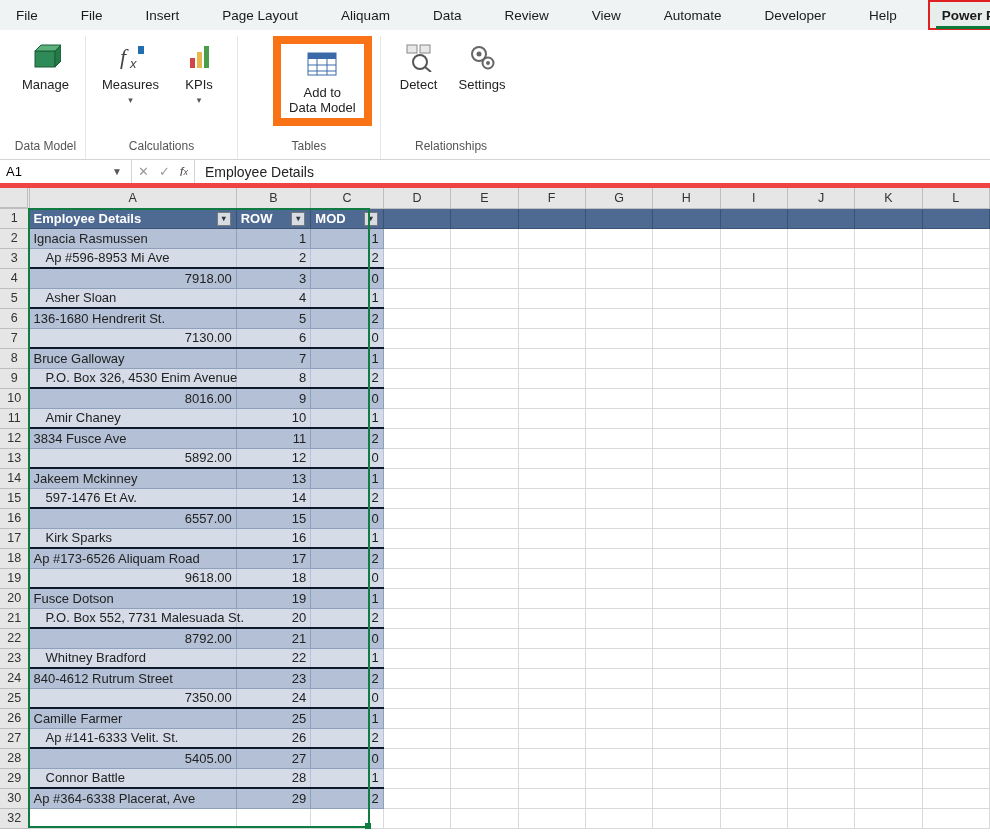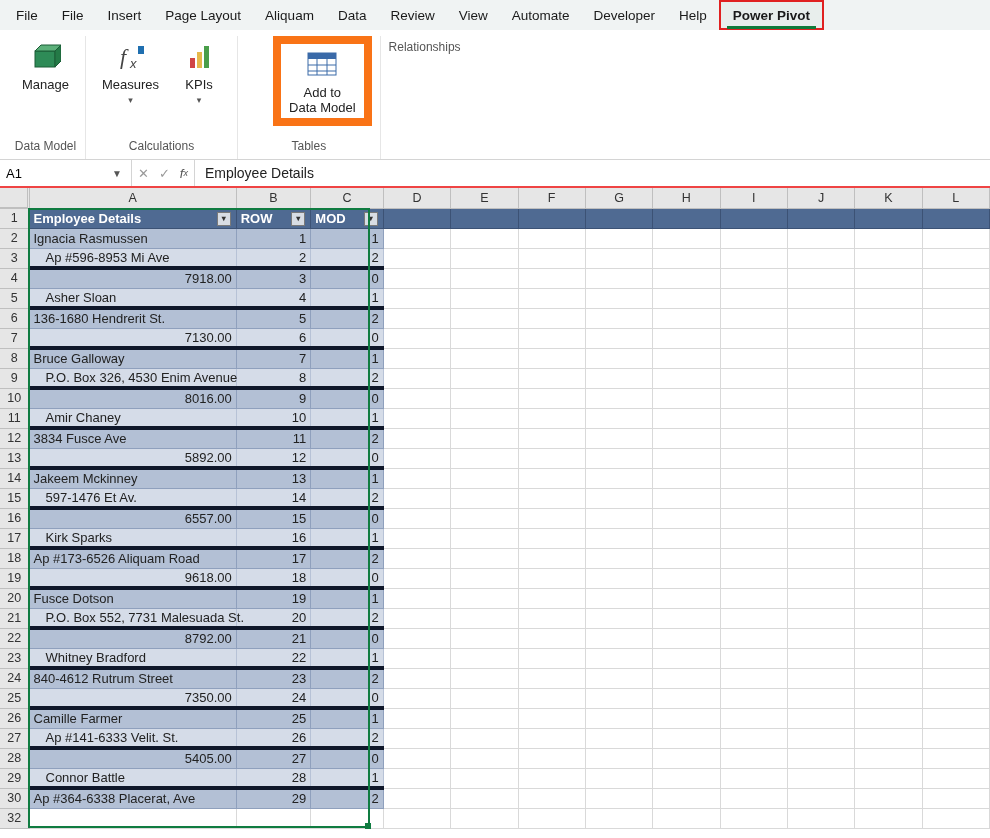--- a/index.html
+++ b/index.html
@@ -1,55 +1,55 @@
 <!DOCTYPE html>
 <html><head>
 <meta charset="utf-8">
 <style>
   * { box-sizing: border-box; margin: 0; padding: 0; }
   body { font-family: "Segoe UI", Tahoma, sans-serif; font-size: 13px; background: #fff; width: 990px; height: 838px; overflow: hidden; color: #222; }
   
   
-  .menubar { display: flex; background: #f0f3f3; height: 30px; align-items: stretch; padding: 0 4px; gap: 0; }
+  .menubar { display: flex; background: #f0f3f3; height: 30px; align-items: stretch; padding: 0 4px; gap: 19px; }
   .menuitem { padding: 0 12px; cursor: pointer; font-size: 13.5px; display: flex; align-items: center; color: #1a1a1a; white-space: nowrap; }
   .menuitem.highlight { border: 2px solid #e02020; background: #e8eeec; font-weight: 600; position: relative; }
   .menuitem.highlight::after { content:""; position:absolute; left:6px; right:6px; bottom:-1px; height:3px; background:#0f7b3a; }
   
   
   .ribbon { background: #fff; border-bottom: 1px solid #d4d4d4; display: flex; align-items: flex-start; padding: 6px 6px 0 6px; height: 130px; }
   .ribbon-group { display: flex; flex-direction: column; align-items: center; padding: 0 8px; border-right: 1px solid #e6e6e6; height: 100%; }
   .ribbon-group:last-child { border-right: none; }
   .ribbon-buttons { display: flex; gap: 2px; flex: 1; align-items: flex-start; }
   .rbtn { display: flex; flex-direction: column; align-items: center; justify-content: flex-start; padding: 4px 8px 2px; min-width: 60px; cursor: pointer; text-align: center; line-height: 1.15; font-size: 13px; color:#222; }
   .rbtn .icon { height: 34px; display: flex; align-items: center; justify-content: center; margin-bottom: 4px; }
   .rbtn.highlight { border: 8px solid #f97316; margin-left: 27px; }
   .group-label { font-size: 12px; color: #555; padding: 4px 0 6px; }
   .chev { font-size: 9px; margin-top:2px; color:#555; }
   
   
-  .fbar { display: flex; align-items: stretch; border-bottom: 2px solid #ef4444; height: 28px; }
+  .fbar { display: flex; align-items: stretch; border-bottom: 5px solid #ef4444; height: 28px; }
   .namebox-wrap { display: flex; align-items: center; border-right: 1px solid #d4d4d4; width: 132px; }
   .namebox { border: none; padding: 2px 6px; width: 104px; font-size: 13px; outline: none; background:#fff;}
   .namebox-arr { width: 26px; text-align: center; font-size: 10px; color:#555; cursor:pointer; }
   .fbar-btns { display: flex; align-items: center; border-right: 1px solid #d4d4d4; padding: 0 6px; gap: 10px; color:#555; }
   .fbar-btns span { cursor:pointer; display:inline-flex; align-items:center; }
   .fval { flex:1; display:flex; align-items:center; padding: 0 10px; font-size: 14px; color:#222;}
   
   
   .grid-wrap { position: relative; height: 678px; overflow: hidden; }
   .corner { position:absolute; left:0; top:0; width:28px; height:20px; background:#e6e6e6; border-right:1px solid #bfbfbf; border-bottom:1px solid #bfbfbf; }
   table.grid { border-collapse: collapse; table-layout: fixed; width: 990px; }
   .colhdrs td { background:#e6e6e6; border-right:1px solid #bfbfbf; border-bottom:1px solid #bfbfbf; height:20px; text-align:center; color:#333; font-size:12.5px; }
   .rowhdr { background:#e6e6e6; border-right:1px solid #bfbfbf; border-bottom:1px solid #bfbfbf; text-align:center; color:#333; font-size:12.5px; width:28px;}
   td.cell { border-right:1px solid #d9d9d9; border-bottom:1px solid #d9d9d9; height:20px; padding:0 4px; font-size:13px; white-space:nowrap; overflow:show; }
   
   
   tr.tblhdr td.cell { background:#4f6a92; color:#fff; font-weight:600; border-right:1px solid #3c5275; border-bottom:1px solid #3c5275;}
   tr.bandA td.cell.intbl { background:#b3c0d5; border-right:1px solid #8fa0bd; border-bottom:1px solid #8fa0bd;}
-  tr.bandB td.cell.intbl { background:#d5dce8; border-right:1px solid #b7c2d6; border-bottom:4px solid #0f172a;padding-left:16px;}
+  tr.bandB td.cell.intbl { background:#d5dce8; border-right:1px solid #b7c2d6; border-bottom:2px solid #0f172a;padding-left:16px;}
   
   .drop { float:right; width:14px; height:14px; background:#d8dde4; border:1px solid #7a7a7a; display:inline-flex; align-items:center; justify-content:center; font-size:8px; color:#333; margin-top:1px; margin-right:1px;}
   
   
   .sel-outline { position:absolute; left:28px; top:20px; width:342px; height:620px; border:2px solid #107c41; pointer-events:none; }
   .sel-handle { position:absolute; right:-3px; bottom:-3px; width:6px; height:6px; background:#107c41; }
   .num{text-align:right;}
 </style>
 </head>
 <body>
@@ -125,20 +125,44 @@
               <line x1="21" y1="8" x2="21" y2="24" stroke="#3a6aa8"></line>
             </svg>
           </div>
           <div>Add to</div>
           <div>Data Model</div>
         </div>
       </div>
       <div class="group-label">Tables</div>
     </div>
     <div class="ribbon-group">
+      <div class="ribbon-buttons">
+        <div class="rbtn">
+          <div class="icon">
+            <svg width="30" height="30">
+              <rect x="3" y="3" width="10" height="8" fill="#e8e8e8" stroke="#888"></rect>
+              <rect x="16" y="3" width="10" height="8" fill="#e8e8e8" stroke="#888"></rect>
+              <circle cx="16" cy="20" r="7" fill="none" stroke="#555" stroke-width="2"></circle>
+              <line x1="21" y1="25" x2="27" y2="30" stroke="#555" stroke-width="2"></line>
+            </svg>
+          </div>
+          <div>Detect</div>
+        </div>
+        <div class="rbtn">
+          <div class="icon">
+            <svg width="30" height="30">
+              <circle cx="12" cy="12" r="7" fill="none" stroke="#666" stroke-width="2"></circle>
+              <circle cx="12" cy="12" r="2.5" fill="#666"></circle>
+              <circle cx="21" cy="21" r="5.5" fill="none" stroke="#666" stroke-width="2"></circle>
+              <circle cx="21" cy="21" r="2" fill="#666"></circle>
+            </svg>
+          </div>
+          <div>Settings</div>
+        </div>
+      </div>
       <div class="group-label">Relationships</div>
     </div>
   </div>
 
 <div class="fbar">
   <div class="namebox-wrap">
     <input class="namebox" value="A1" style="">
     <div class="namebox-arr">▼</div>
   </div>
   <div class="fbar-btns">

